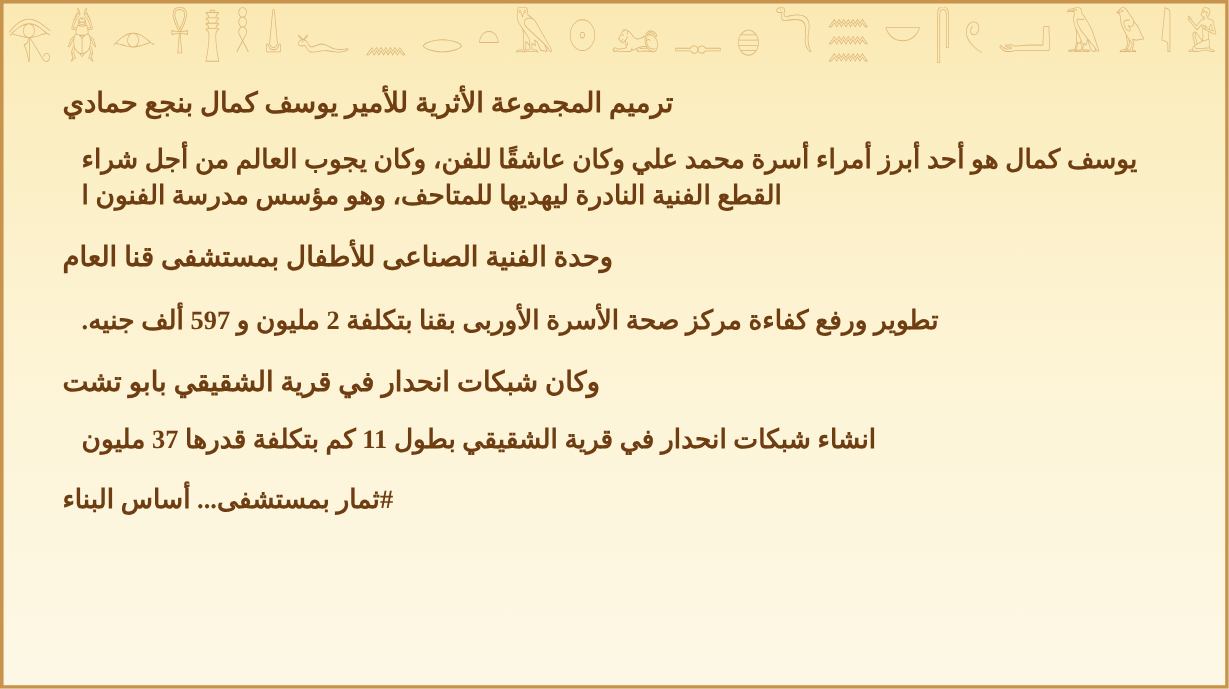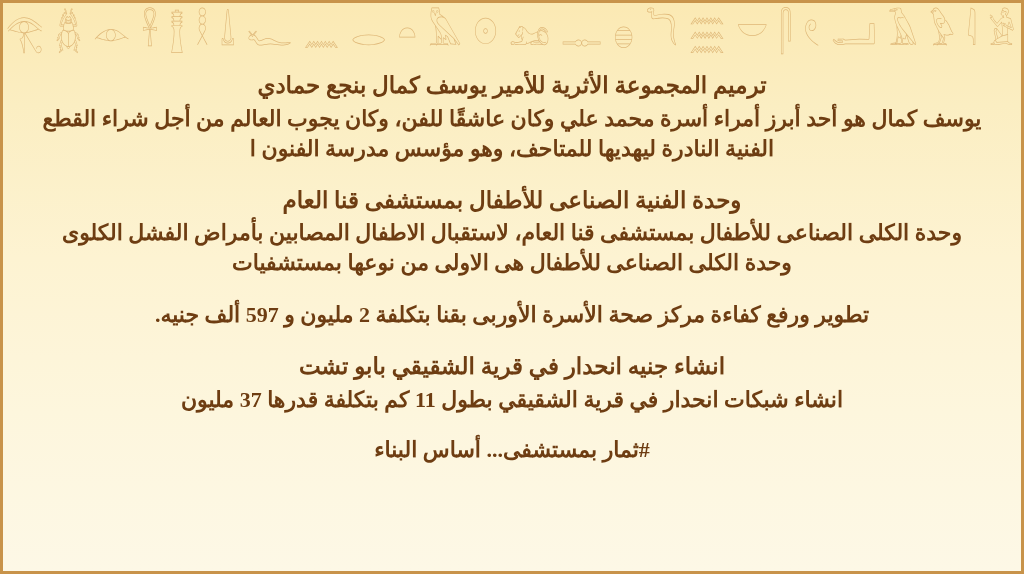--- a/index.html
+++ b/index.html
@@ -47,23 +47,23 @@
     display: inline-block;
     transform: scaleY(1.25);
   }
 
   #content {
     position: absolute;
     top: 56px;
     left: 0;
     right: 0;
     bottom: 0;
-    padding: 12px 34px 10px 34px;
+    padding: 12px 34px 10px 49px;
     box-sizing: border-box;
-    text-align: center;
+    text-align: left;
     direction: rtl;
   }
 
   .block {
     margin: 0 0 22px 0;
   }
   .block:last-child {
     margin-bottom: 0;
   }
 
@@ -72,21 +72,21 @@
     font-weight: bold;
     color: #6e3d12;
     line-height: 1.34;
     margin: 0 0 2px 0;
   }
   .body {
     font-size: 22px;
     font-weight: bold;
     color: #6e3d12;
     line-height: 1.36;
-    margin: 0;
+    margin: 16px;
   }
 
   .hashtag {
     font-size: 22px;
     font-weight: bold;
     color: #6e3d12;
     margin-top: 6px;
   }
 </style>
 </head>
@@ -101,29 +101,28 @@
 
   <div id="content">
 
     <div class="block">
       <p class="headline">ترميم المجموعة الأثرية للأمير يوسف كمال بنجع حمادي</p>
       <p class="body">يوسف كمال هو أحد أبرز أمراء أسرة محمد علي وكان عاشقًا للفن، وكان يجوب العالم من أجل شراء القطع الفنية النادرة ليهديها للمتاحف، وهو مؤسس مدرسة الفنون ا</p>
     </div>
 
     <div class="block">
       <p class="headline">وحدة الفنية الصناعى للأطفال بمستشفى قنا العام</p>
-      <p class="body">وحدة الكلى الصناعى للأطفال بمستشفى قنا العام، لاستقبال الاطفال المصابين بأمراض الفشل الكلوى وحدة الكلى الصناعى للأطفال هى الاولى من نوعها بمستشفيات</p>
     </div>
 
     <div class="block">
       <p class="body">تطوير ورفع كفاءة مركز صحة الأسرة الأوربى بقنا بتكلفة 2 مليون و 597 ألف جنيه.</p>
     </div>
 
     <div class="block">
-      <p class="headline">انشاء جنيه انحدار في قرية الشقيقي بابو تشت</p>
+      <p class="headline">وكان شبكات انحدار في قرية الشقيقي بابو تشت</p>
       <p class="body">انشاء شبكات انحدار في قرية الشقيقي بطول 11 كم بتكلفة قدرها 37 مليون</p>
     </div>
 
     <div class="block">
       <p class="hashtag">#ثمار بمستشفى... أساس البناء</p>
     </div>
 
   </div>
 </div>
 

